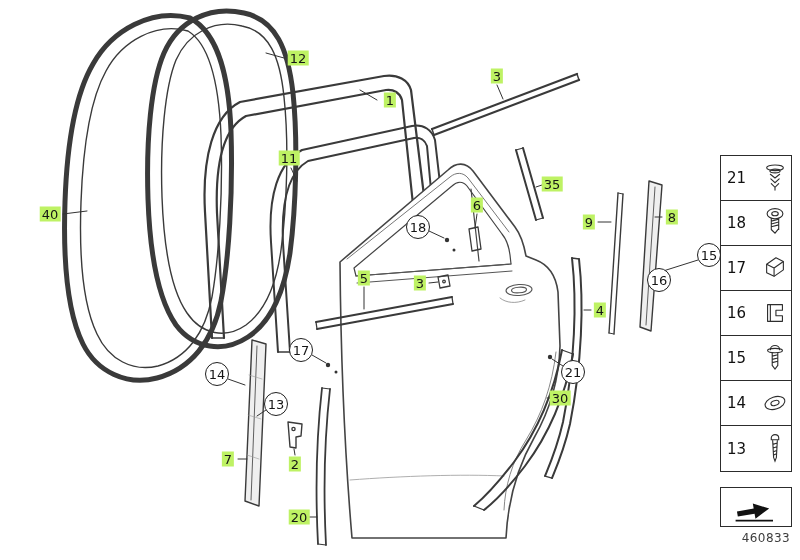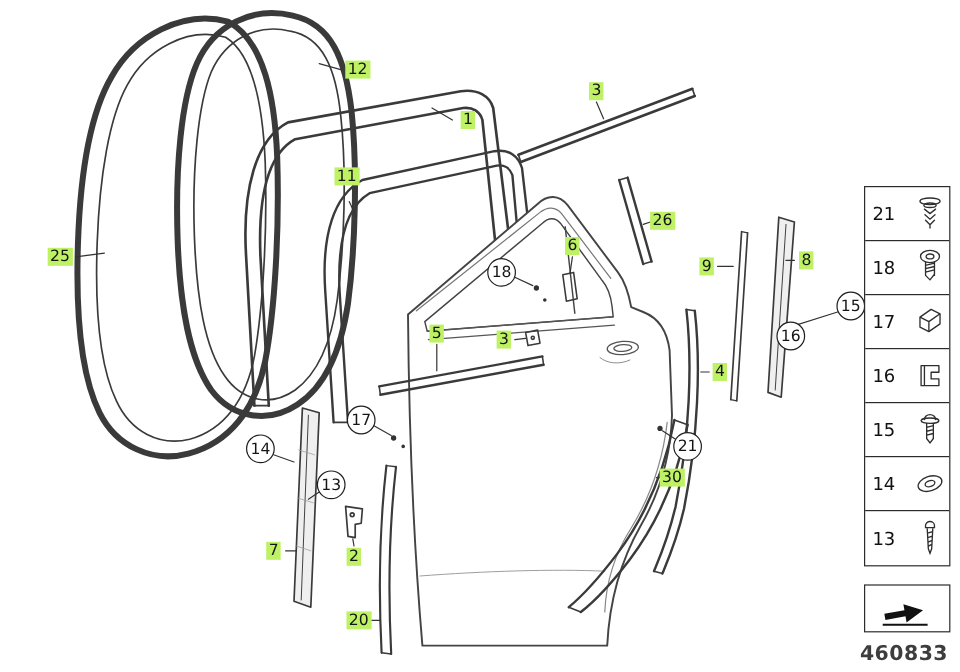--- a/index.html
+++ b/index.html
@@ -27,21 +27,21 @@
   }
   .legend-row:last-child{border-bottom:none;}
   .legend-label{font-size:15px;color:#111;padding-left:6px;}
   .legend-icon{margin-left:auto;margin-right:3px;}
   .arrowbox{
     position:absolute;left:720px;top:487px;width:72px;height:40px;background:#fff;
     border:1.3px solid #2c2c2c;box-sizing:border-box;
     display:flex;align-items:center;justify-content:center;cursor:pointer;
   }
   .fignum{
-    position:absolute;right:10px;bottom:5px;font-size:17px;color:#3d3d3d;letter-spacing:.4px;font-weight:bold;
+    position:absolute;right:10px;bottom:15px;font-size:12px;color:#3d3d3d;letter-spacing:.4px;
   }
 </style>
 </head>
 <body>
 
 <div class="stage">
 
   <svg class="art" width="800" height="560" viewBox="0 0 800 560" fill="none" stroke="#3a3a3a" stroke-linecap="round" stroke-linejoin="round">
 
     <g>
@@ -159,33 +159,33 @@
   <div class="callout" style="left:390px;top:100px">1</div>
   <div class="callout" style="left:295px;top:464px">2</div>
   <div class="callout" style="left:420px;top:283px">3</div>
   <div class="callout" style="left:600px;top:310px">4</div>
   <div class="callout" style="left:364px;top:278px">5</div>
   <div class="callout" style="left:477px;top:205px">6</div>
   <div class="callout" style="left:228px;top:459px">7</div>
   <div class="callout" style="left:672px;top:217px">8</div>
   <div class="callout" style="left:589px;top:222px">9</div>
   <div class="callout" style="left:497px;top:76px">3</div>
-  <div class="callout" style="left:289px;top:147px">11</div>
+  <div class="callout" style="left:289px;top:158px">11</div>
   <div class="callout" style="left:298px;top:58px">12</div>
   <div class="callout circled" style="left:276px;top:404px">13</div>
   <div class="callout circled" style="left:217px;top:374px">14</div>
   <div class="callout circled" style="left:709px;top:255px">15</div>
   <div class="callout circled" style="left:659px;top:280px">16</div>
   <div class="callout circled" style="left:301px;top:350px">17</div>
   <div class="callout circled" style="left:418px;top:227px">18</div>
   <div class="callout" style="left:299px;top:517px">20</div>
   <div class="callout" style="left:560px;top:398px">30</div>
   <div class="callout circled" style="left:573px;top:372px">21</div>
-  <div class="callout" style="left:552px;top:184px">26</div>
-  <div class="callout" style="left:50px;top:214px">25</div>
+  <div class="callout" style="left:552px;top:184px">35</div>
+  <div class="callout" style="left:50px;top:214px">40</div>
 
   <div class="legend">
 
     <div class="legend-row">
       <span class="legend-label">21</span>
       <svg class="legend-icon" width="26" height="34" viewBox="0 0 28 36" fill="none" stroke="#2e2e2e" stroke-width="1.2" stroke-linecap="round">
         <ellipse cx="14" cy="7" rx="9" ry="3"></ellipse>
           <ellipse cx="14" cy="10.5" rx="5.5" ry="2"></ellipse>
         <path d="M9,14 L14,18 L19,14 M9.5,19 L14,23 L18.5,19 M10,24 L14,28 L18,24 M14,28 L14,31"></path>
       </svg>

